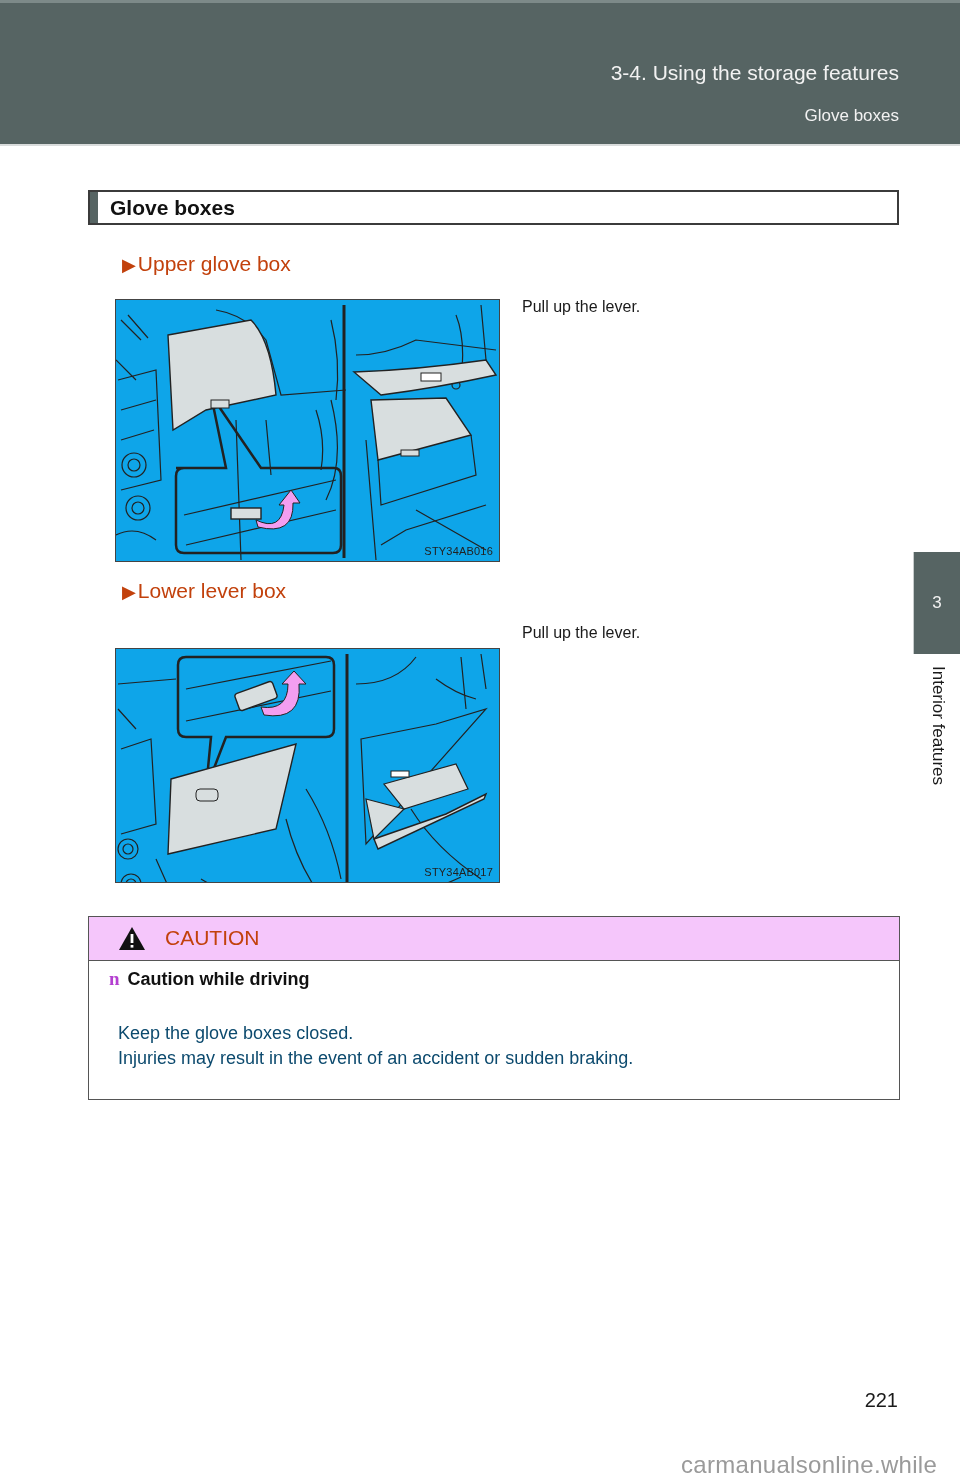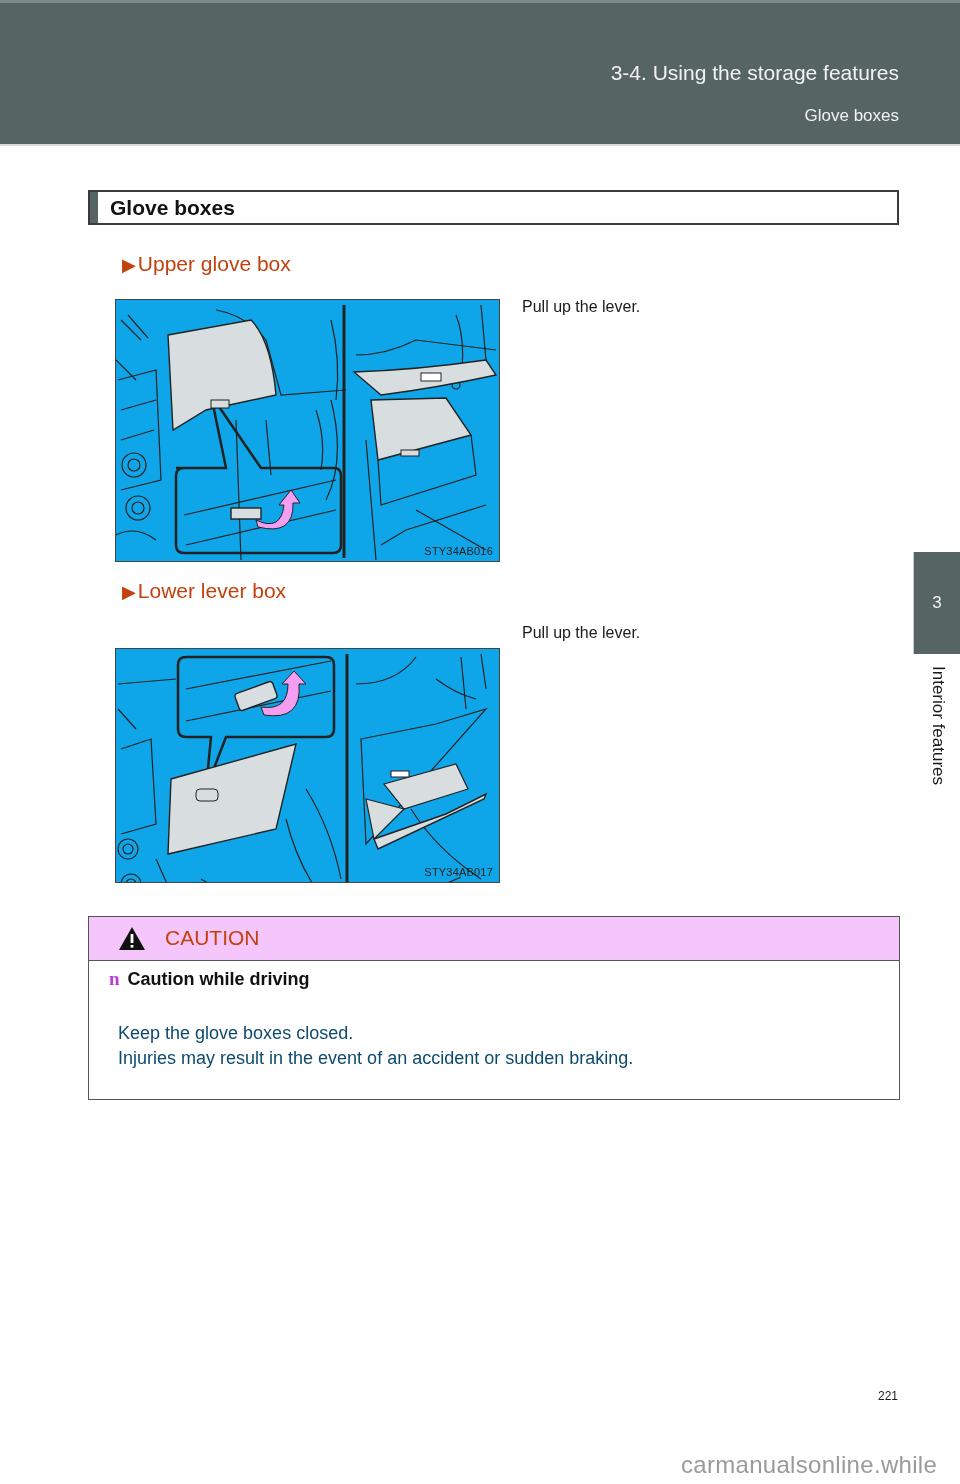--- a/index.html
+++ b/index.html
@@ -77,21 +77,21 @@
       white-space: nowrap; color: #111; margin-left: 8px;
     }
     .caution-item-title .bullet {
       font-family: "Liberation Serif", serif; color: #b43fd0; font-weight: bold;
       margin-right: 8px; font-size: 19px;
     }
     .caution-line {
       position: absolute; left: 29px; font-size: 18px; color: #0c4a6e; white-space: nowrap;
     }
     .page-number {
-      position: absolute; right: 62px; top: 1389px; font-size: 12px; color: #1a1a1a;
+      position: absolute; right: 62px; top: 1389px; font-size: 20px; color: #1a1a1a;
     }
     .watermark {
       position: absolute; left: 681px; top: 1451px; font-size: 24px; color: #9a9a9a;
       white-space: nowrap; letter-spacing: 0.3px;
     }
   </style>
 </head>
 <body>
 
 <div class="top-band"></div>

